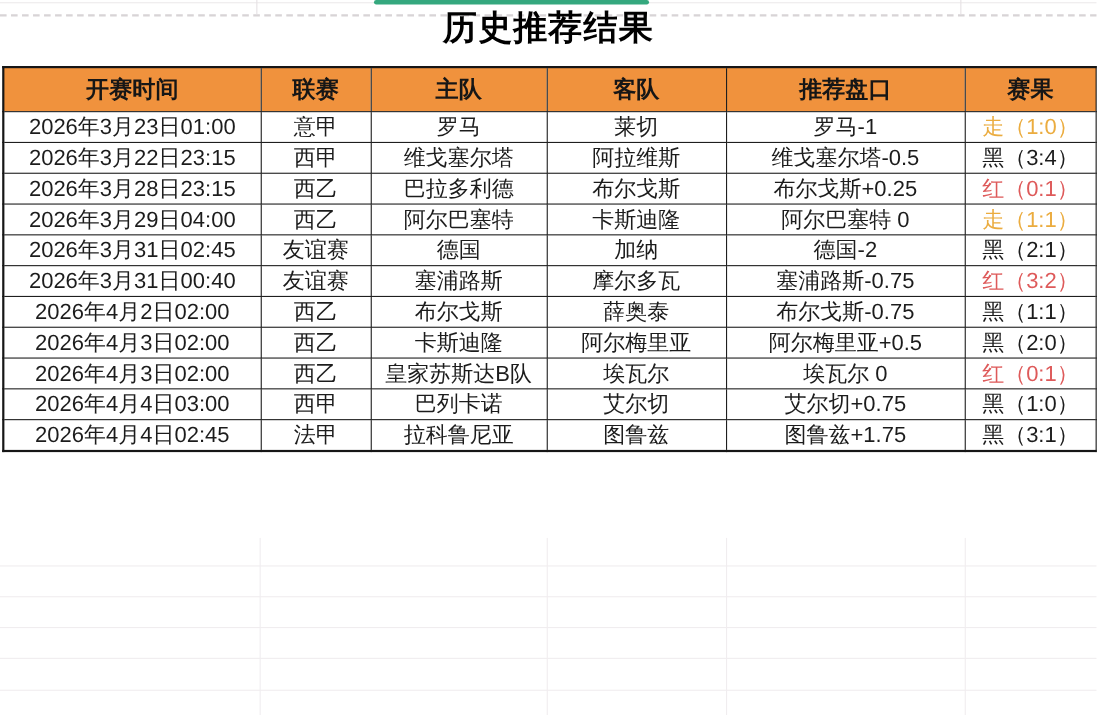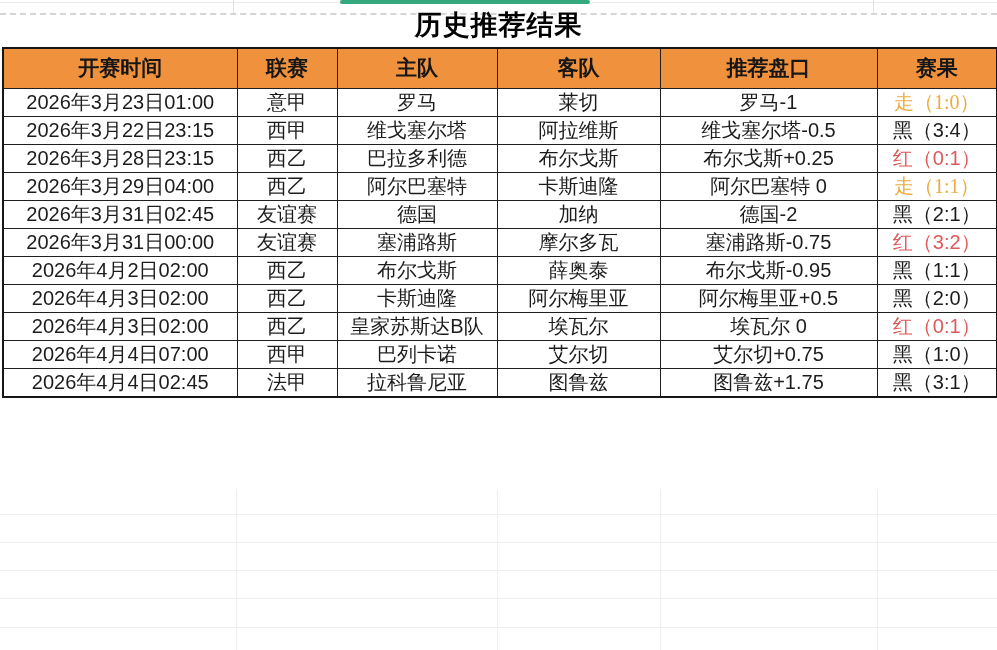--- a/index.html
+++ b/index.html
@@ -27,27 +27,27 @@
   }
   .top-tick{
     position:absolute;top:0;width:1px;height:13px;background:#e6e2e4;
   }
   .tick-a{left:233px;}
   .tick-b{left:873px;}
   
   .title{
     position:absolute;left:0;top:4px;width:997px;
     text-align:center;
-    font-size:27px;line-height:42px;
+    font-size:31px;line-height:42px;
     font-weight:700;color:#000;
     letter-spacing:1px;
   }
   
   table.sheet{
-    position:absolute;left:2px;top:47px;
+    position:absolute;left:2px;top:60px;
     width:994px;height:308px;
     border-collapse:collapse;
     table-layout:fixed;
   }
   table.sheet th, table.sheet td{
     border:1.5px solid #1f1f1f;
     text-align:center;
     vertical-align:middle;
     padding:0 2px;
     overflow:hidden;
@@ -59,21 +59,21 @@
     background:var(--header-bg,#F0923D);
     font-size:21px;
     font-weight:700;
     color:#161616;
   }
   tbody td{
     font-size:20px;
     font-weight:500;
     background:#ffffff;
   }
-  td.res-gold{color:var(--result-gold,#EBAC3F);font-family:Liberation Serif, serif;}
+  td.res-gold{color:var(--result-gold,#EBAC3F);}
   td.res-red{color:var(--result-red,#DE5A5A);}
   td.res-black{color:var(--result-black,#1C1C1C);}
   
   .grid-h{
     position:absolute;left:0;width:997px;height:1px;background:#f0edef;
   }
   .grid-v{
     position:absolute;top:489px;width:1px;height:161px;background:#f0edef;
   }
 </style>
@@ -142,53 +142,53 @@
   </tr>
       <tr>
     <td>2026年3月31日02:45</td>
     <td>友谊赛</td>
     <td>德国</td>
     <td>加纳</td>
     <td>德国-2</td>
     <td class="res-black">黑（2:1）</td>
   </tr>
       <tr>
-    <td>2026年3月31日00:00</td>
+    <td>2026年3月31日00:40</td>
     <td>友谊赛</td>
     <td>塞浦路斯</td>
     <td>摩尔多瓦</td>
     <td>塞浦路斯-0.75</td>
     <td class="res-red">红（3:2）</td>
   </tr>
       <tr>
     <td>2026年4月2日02:00</td>
     <td>西乙</td>
     <td>布尔戈斯</td>
     <td>薛奥泰</td>
-    <td>布尔戈斯-0.95</td>
+    <td>布尔戈斯-0.75</td>
     <td class="res-black">黑（1:1）</td>
   </tr>
       <tr>
     <td>2026年4月3日02:00</td>
     <td>西乙</td>
     <td>卡斯迪隆</td>
     <td>阿尔梅里亚</td>
     <td>阿尔梅里亚+0.5</td>
     <td class="res-black">黑（2:0）</td>
   </tr>
       <tr>
     <td>2026年4月3日02:00</td>
     <td>西乙</td>
     <td>皇家苏斯达B队</td>
     <td>埃瓦尔</td>
     <td>埃瓦尔 0</td>
     <td class="res-red">红（0:1）</td>
   </tr>
       <tr>
-    <td>2026年4月4日07:00</td>
+    <td>2026年4月4日03:00</td>
     <td>西甲</td>
     <td>巴列卡诺</td>
     <td>艾尔切</td>
     <td>艾尔切+0.75</td>
     <td class="res-black">黑（1:0）</td>
   </tr>
       <tr>
     <td>2026年4月4日02:45</td>
     <td>法甲</td>
     <td>拉科鲁尼亚</td>

